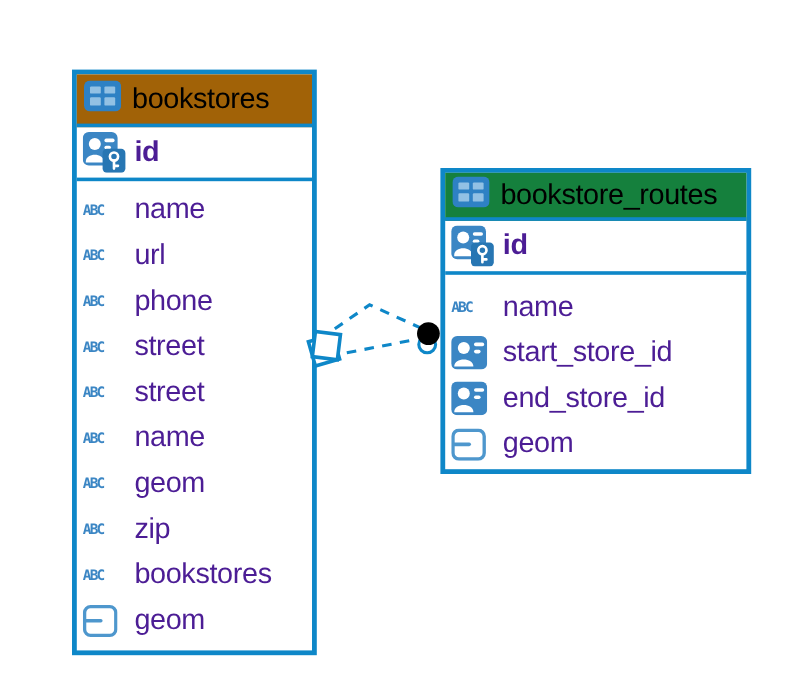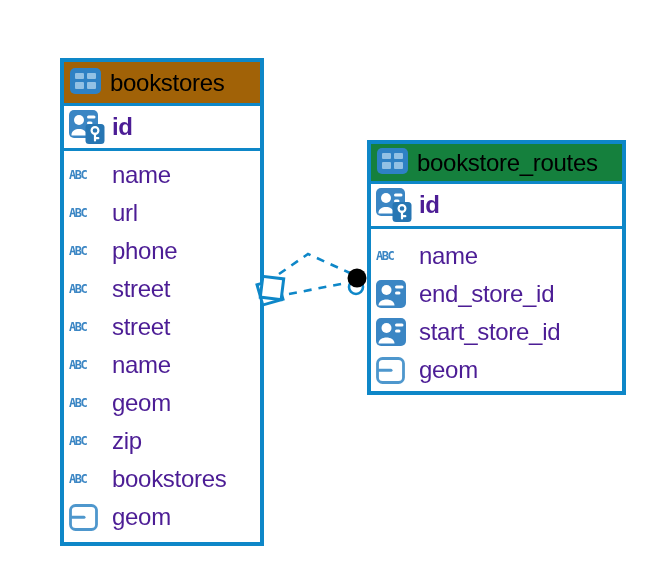--- a/index.html
+++ b/index.html
@@ -201,33 +201,33 @@
         <div class="col-row">
           <span class="icon-box">
             <svg width="30" height="28" viewBox="0 0 30 28">
               <rect width="30" height="28" rx="5" fill="#3b86c4"></rect>
               <circle cx="10.5" cy="10" r="5" fill="#fff"></circle>
               <path d="M2.5 25.5 C2.5 17.5 18.5 17.5 18.5 25.5 Z" fill="#fff"></path>
               <rect x="19" y="5.5" width="8.5" height="3" rx="1.5" fill="#fff"></rect>
               <rect x="19" y="11.5" width="5.5" height="3" rx="1.5" fill="#fff"></rect>
             </svg>
           </span>
-          <span class="col-label">end_store_id</span>
+          <span class="col-label">start_store_id</span>
         </div>
         <div class="col-row">
           <span class="icon-box">
             <svg width="30" height="28" viewBox="0 0 30 28">
               <rect width="30" height="28" rx="5" fill="#3b86c4"></rect>
               <circle cx="10.5" cy="10" r="5" fill="#fff"></circle>
               <path d="M2.5 25.5 C2.5 17.5 18.5 17.5 18.5 25.5 Z" fill="#fff"></path>
               <rect x="19" y="5.5" width="8.5" height="3" rx="1.5" fill="#fff"></rect>
               <rect x="19" y="11.5" width="5.5" height="3" rx="1.5" fill="#fff"></rect>
             </svg>
           </span>
-          <span class="col-label">start_store_id</span>
+          <span class="col-label">end_store_id</span>
         </div>
         <div class="col-row">
           <span class="icon-box">
             <svg width="29" height="27" viewBox="0 0 29 27">
               <rect x="1.5" y="1.5" width="26" height="24" rx="5" fill="#fff" stroke="#4e97cd" stroke-width="2.8"></rect>
               <rect x="1" y="11.8" width="15.5" height="3" rx="1.5" fill="#4e97cd"></rect>
             </svg>
           </span>
           <span class="col-label">geom</span>
         </div>

